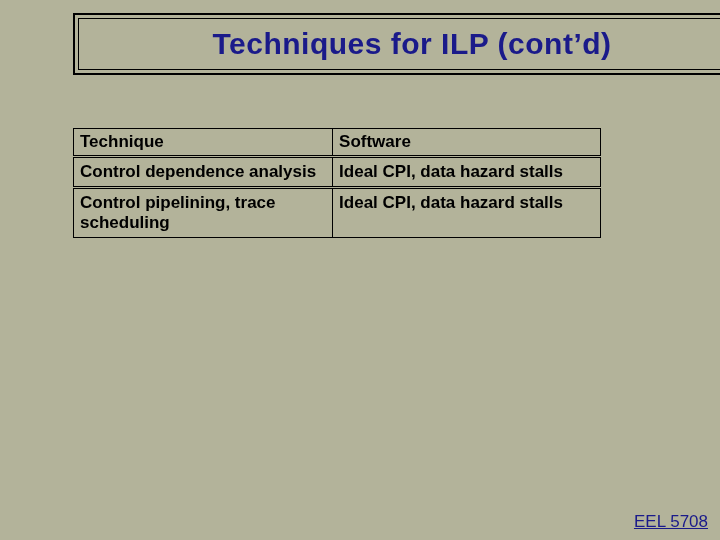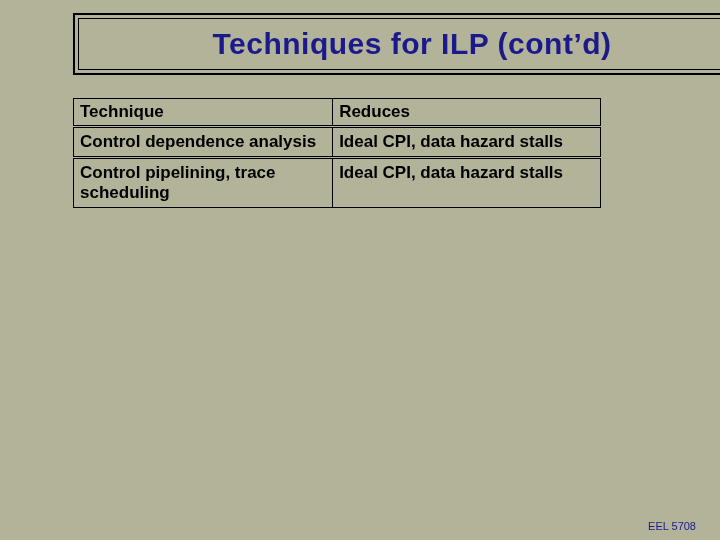--- a/index.html
+++ b/index.html
@@ -36,61 +36,62 @@
   }
   .title-text {
     font-size: 30px;
     font-weight: bold;
     color: #1a1a8a;
     letter-spacing: 0.5px;
   }
   .tbl {
     position: absolute;
     left: 73px;
-    top: 98px;
+    top: 128px;
     width: 528px;
     border-collapse: collapse;
     background: #b3b39a;
   }
   .tbl td {
     border: 1px solid #000;
     padding: 4px 6px 5px 6px;
     font-size: 17px;
     font-weight: bold;
     vertical-align: top;
     line-height: 1.15;
   }
   .tbl tr.head td { padding-top: 3px; padding-bottom: 3px; }
   .tbl tr.double td { border-top: 3px double #000; }
   .tbl tr.tall td { padding-bottom: 22px; }
   .col1 { width: 280px; }
   .col2 { width: 294px; }
   .footer {
     position: absolute;
-    right: 24px;
+    right: 12px;
     bottom: 8px;
     font-family: Arial, sans-serif;
-    font-size: 11px;
+    font-size: 17px;
     color: #1a1a8a;
+    text-decoration: underline;
   }
 </style>
 </head>
 <body>
 
 <div class="slide">
 
   <div class="title-box">
     <div class="title-text">Techniques for ILP (cont’d)</div>
   </div>
 
   <table class="tbl">
     <tbody>
         <tr class="head">
       <td class="col1">Technique</td>
-      <td class="col2">Reduces</td>
+      <td class="col2">Software</td>
     </tr>
     <tr class="double">
       <td class="col1">Control dependence analysis</td>
       <td class="col2">Ideal CPI, data hazard stalls</td>
     </tr>
     <tr class="double">
       <td class="col1">Control pipelining, trace scheduling</td>
       <td class="col2">Ideal CPI, data hazard stalls</td>
     </tr>
   </tbody>

